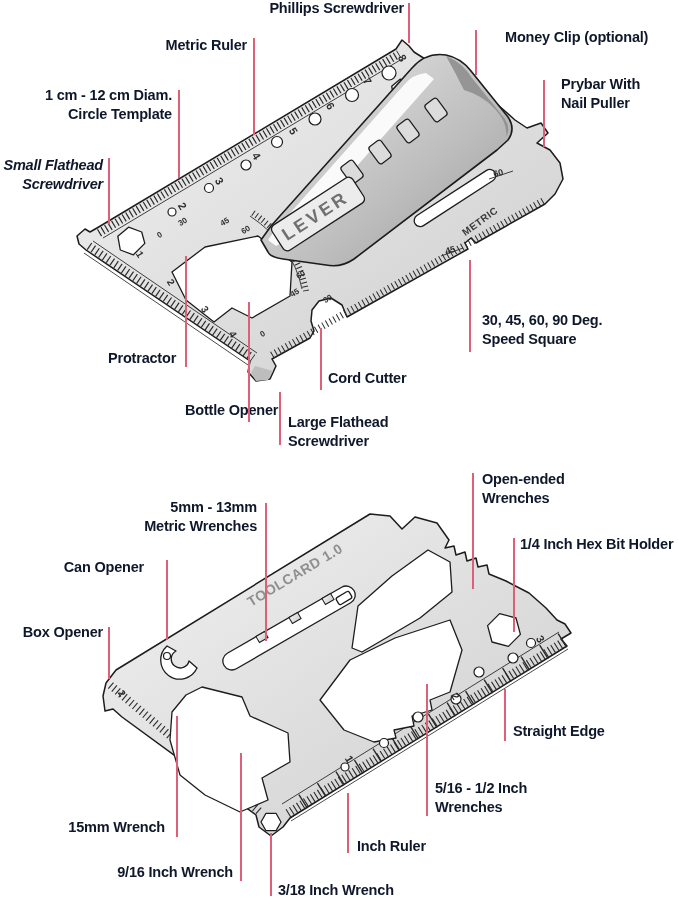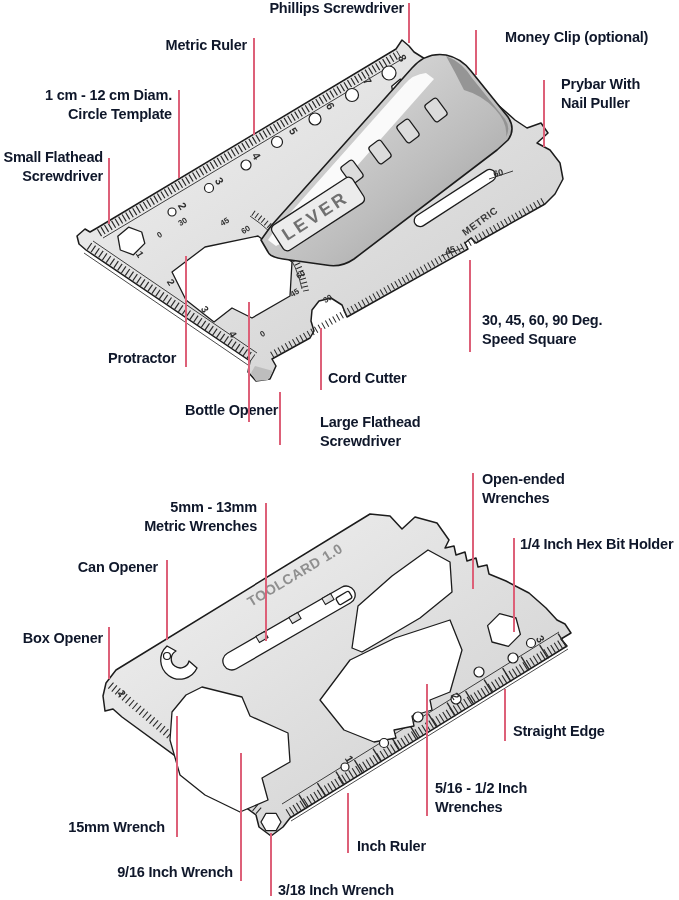--- a/index.html
+++ b/index.html
@@ -183,57 +183,57 @@
     <div class="label right" style="left: 172px; top: 86px;">
       <div>1 cm - 12 cm Diam.</div>
       <div>Circle Template</div>
     </div>
     <div class="leader" style="left: 178px; top: 90px; height: 88px;"></div>
     <div class="label left" style="left: 551px; top: 75px; margin-left: 10px;">
       <div>Prybar With</div>
       <div>Nail Puller</div>
     </div>
     <div class="leader" style="left: 543px; top: 80px; height: 67px;"></div>
-    <div class="label right" style="left: 103px; top: 148px;">
+    <div class="label right" style="left: 103px; top: 156px; font-style: italic;">
       <div>Small Flathead</div>
       <div>Screwdriver</div>
     </div>
     <div class="leader" style="left: 108px; top: 158px; height: 66px;"></div>
     <div class="label left" style="left: 108px; top: 349px;">
       <div>Protractor</div>
     </div>
     <div class="leader" style="left: 185px; top: 256px; height: 111px;"></div>
     <div class="label left" style="left: 145px; top: 401px; margin-left: 40px;">
       <div>Bottle Opener</div>
     </div>
     <div class="leader" style="left: 248px; top: 302px; height: 120px;"></div>
-    <div class="label left" style="left: 288px; top: 413px; margin-left: 32px;">
+    <div class="label left" style="left: 288px; top: 413px;">
       <div>Large Flathead</div>
       <div>Screwdriver</div>
     </div>
     <div class="leader" style="left: 279px; top: 392px; height: 53px;"></div>
     <div class="label left" style="left: 328px; top: 369px;">
       <div>Cord Cutter</div>
     </div>
     <div class="leader" style="left: 320px; top: 328px; height: 62px;"></div>
     <div class="label left" style="left: 482px; top: 311px;">
       <div>30, 45, 60, 90 Deg.</div>
       <div>Speed Square</div>
     </div>
     <div class="leader" style="left: 469px; top: 260px; height: 92px;"></div>
     <div class="label right" style="left: 257px; top: 498px;">
       <div>5mm - 13mm</div>
       <div>Metric Wrenches</div>
     </div>
     <div class="leader" style="left: 265px; top: 503px; height: 138px;"></div>
-    <div class="label right" style="left: 158px; top: 558px; text-align: center;">
+    <div class="label right" style="left: 144px; top: 558px; text-align: center;">
       <div>Can Opener</div>
     </div>
     <div class="leader" style="left: 166px; top: 560px; height: 80px;"></div>
-    <div class="label right" style="left: 103px; top: 623px; margin-top: 6px;">
+    <div class="label right" style="left: 103px; top: 623px;">
       <div>Box Opener</div>
     </div>
     <div class="leader" style="left: 108px; top: 627px; height: 52px;"></div>
     <div class="label left" style="left: 482px; top: 470px;">
       <div>Open-ended</div>
       <div>Wrenches</div>
     </div>
     <div class="leader" style="left: 472px; top: 473px; height: 116px;"></div>
     <div class="label left" style="left: 520px; top: 535px;">
       <div>1/4 Inch Hex Bit Holder</div>

